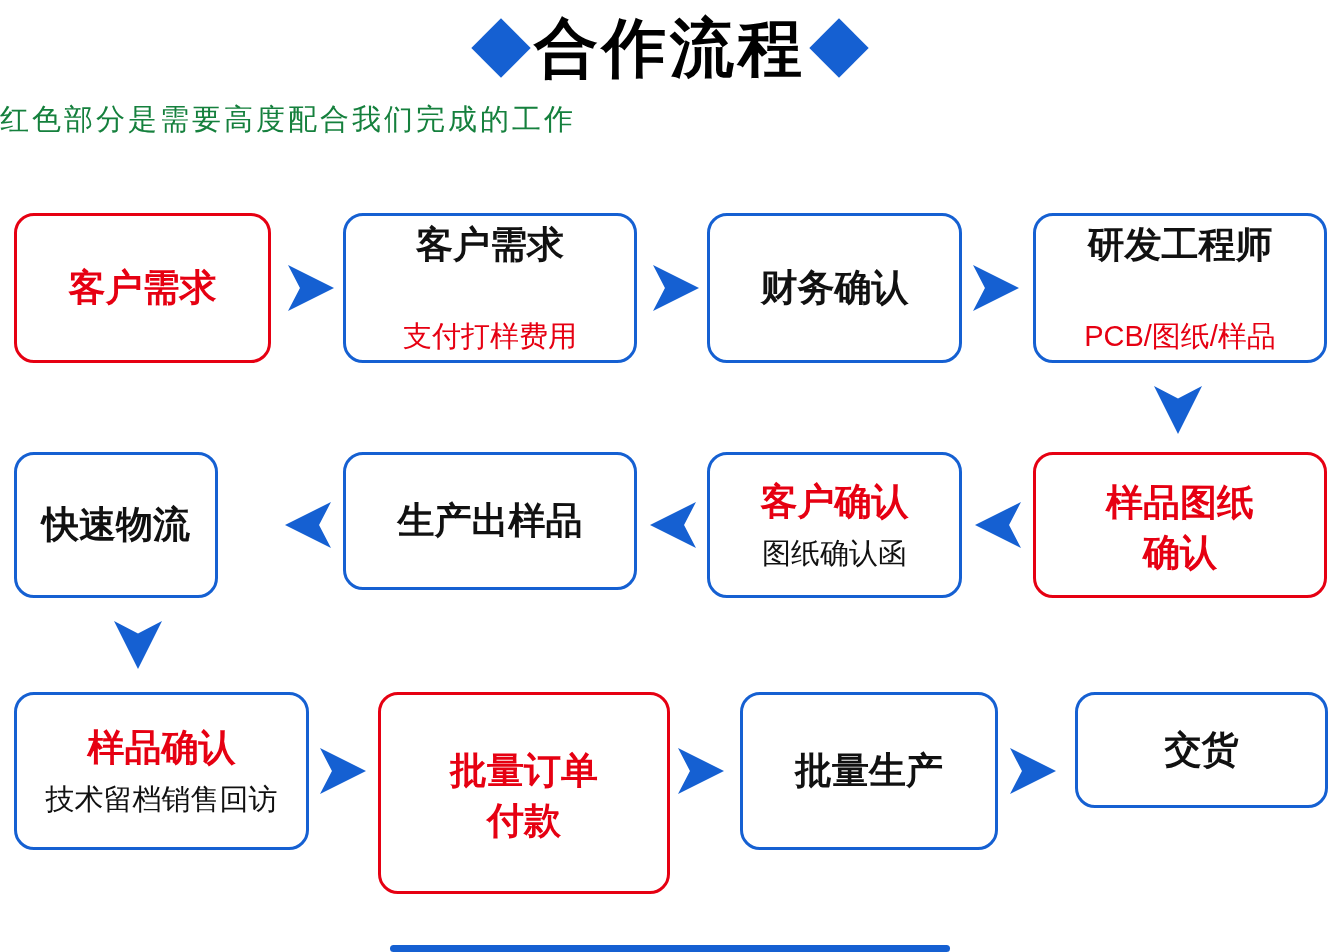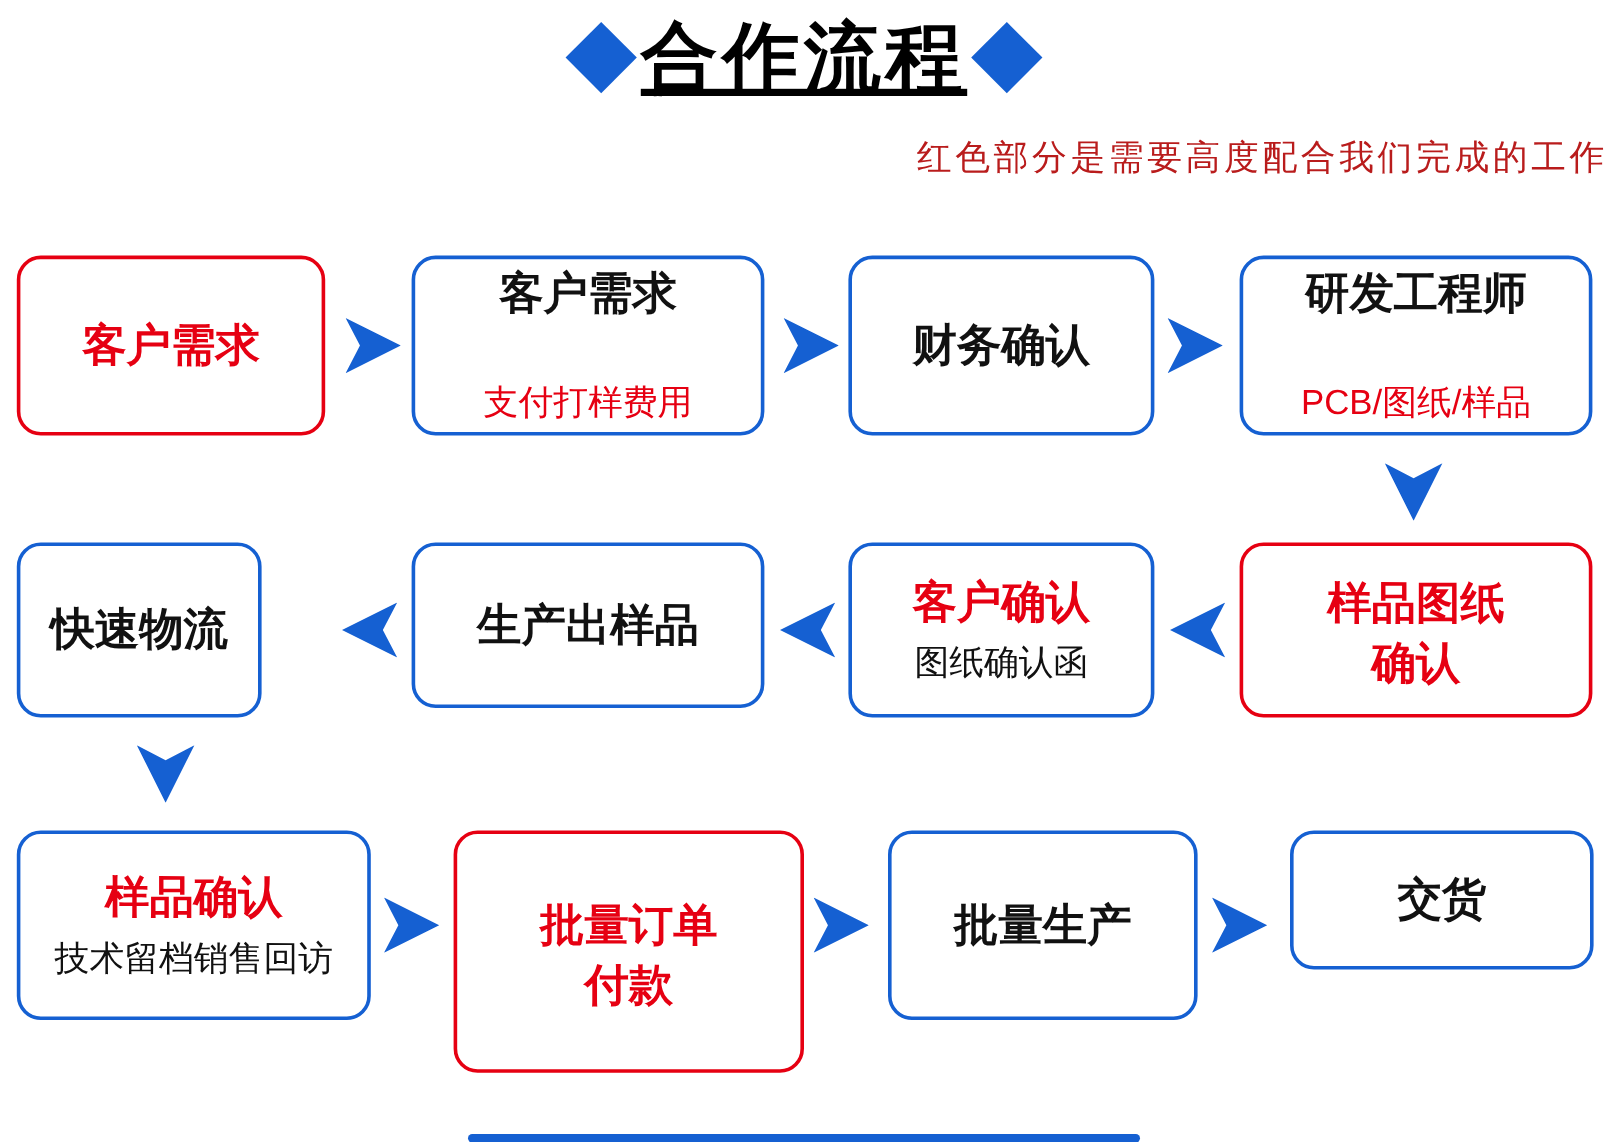--- a/index.html
+++ b/index.html
@@ -1,25 +1,25 @@
 <!DOCTYPE html>
 <html><head>
 <meta charset="utf-8">
 <style>
   html,body{margin:0;padding:0;background:#ffffff;}
   .canvas{
     position:relative;width:1340px;height:952px;background:#ffffff;overflow:hidden;
     font-family:"Liberation Sans",sans-serif;
   }
   
-  .header{position:absolute;top:10px;left:0;width:100%;display:flex;align-items:center;justify-content:center;gap:12px;text-decoration:underline;}
+  .header{position:absolute;top:10px;left:0;width:100%;display:flex;align-items:center;justify-content:center;gap:12px;}
   .diamond{width:42px;height:42px;background:#1560d2;transform:rotate(45deg);flex:0 0 auto;}
   .main-title{font-size:64px;font-weight:900;color:#000;letter-spacing:4px;line-height:1.2;}
-  .subtitle{position:absolute;top:112px;left:0;width:100%;text-align:right;
-    font-size:29px;font-weight:500;color:#b91c1c;letter-spacing:3px;}
+  .subtitle{position:absolute;top:100px;left:0;width:100%;text-align:left;
+    font-size:29px;font-weight:500;color:#15803d;letter-spacing:3px;}
   
   .node{position:absolute;background:#fff;border:3px solid #1560d2;border-radius:20px;
     display:flex;flex-direction:column;align-items:center;justify-content:center;gap:10px;box-sizing:border-box;}
   .node.b-red{border-color:#e60012;}
   .nt{font-size:37px;font-weight:700;color:#111;line-height:1.25;text-align:center;}
   .nt.t-red{color:#e60012;}
   .ns{font-size:29px;font-weight:500;color:#111;line-height:1.2;text-align:center;}
   .ns.t-red{color:#e60012;margin-top:40px;}
   .arrow{position:absolute;}
   .bottom-bar{position:absolute;left:390px;top:945px;width:560px;height:7px;border-radius:4px;background:#1560d2;}

